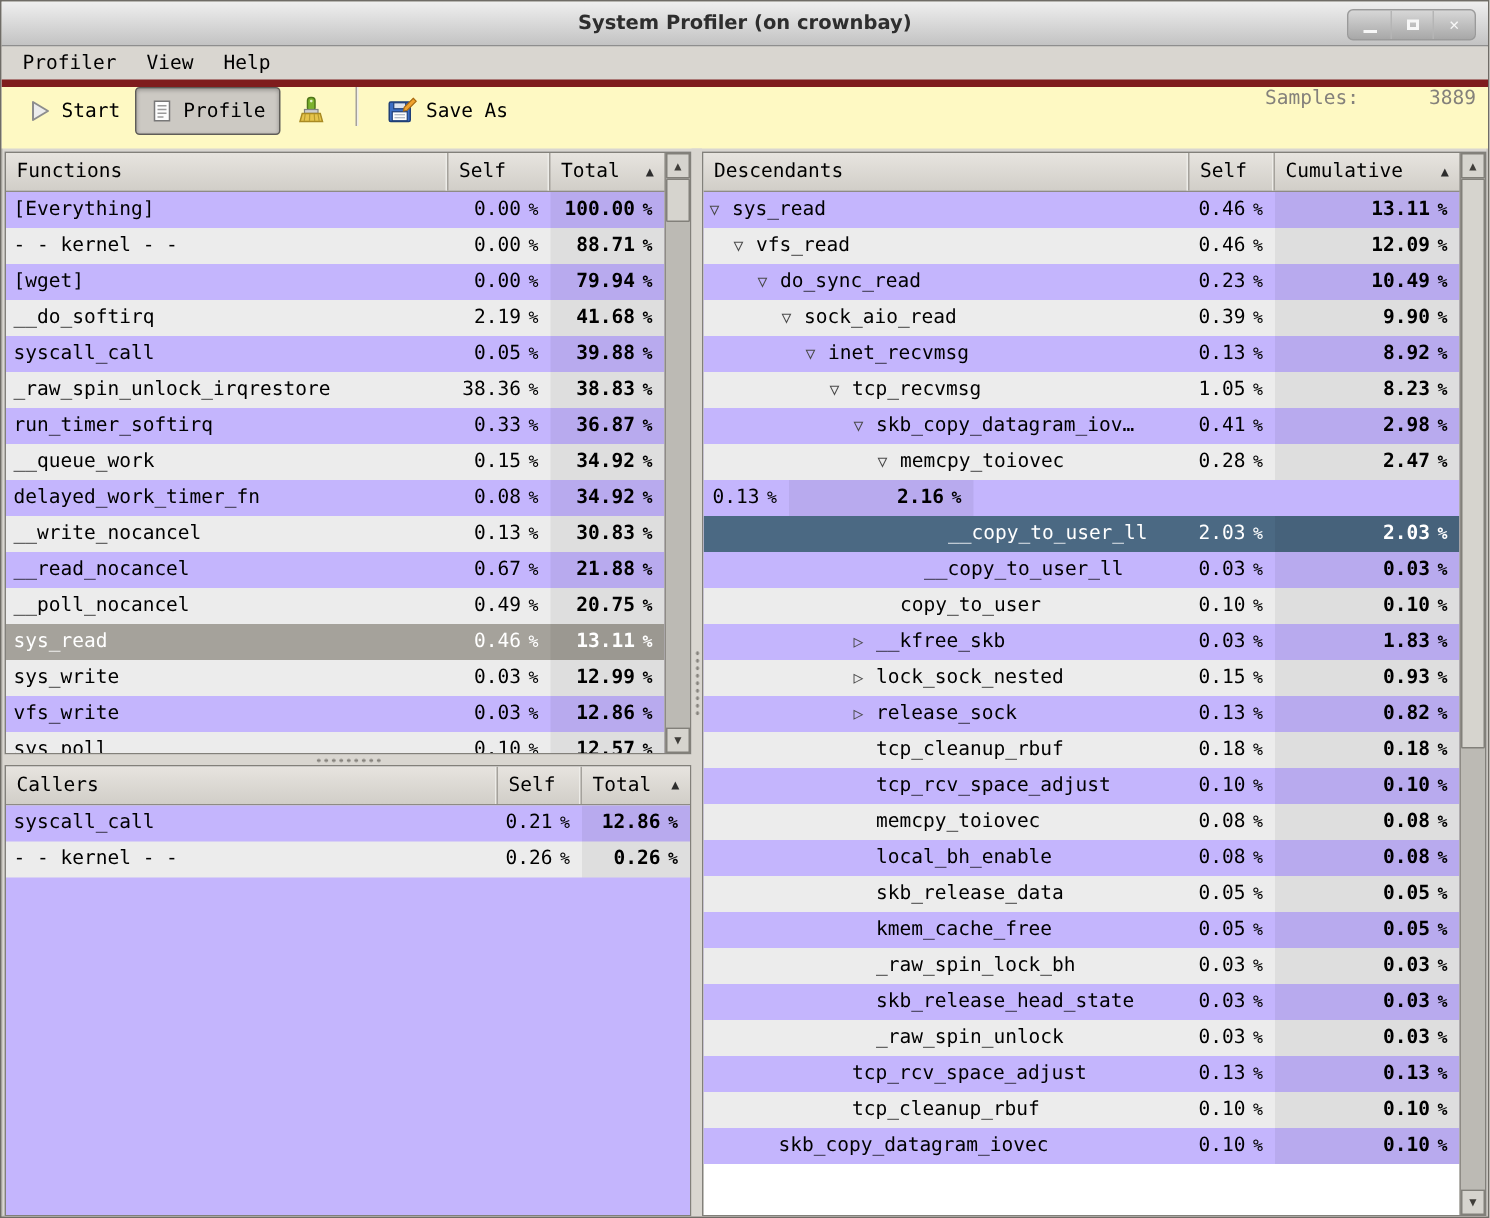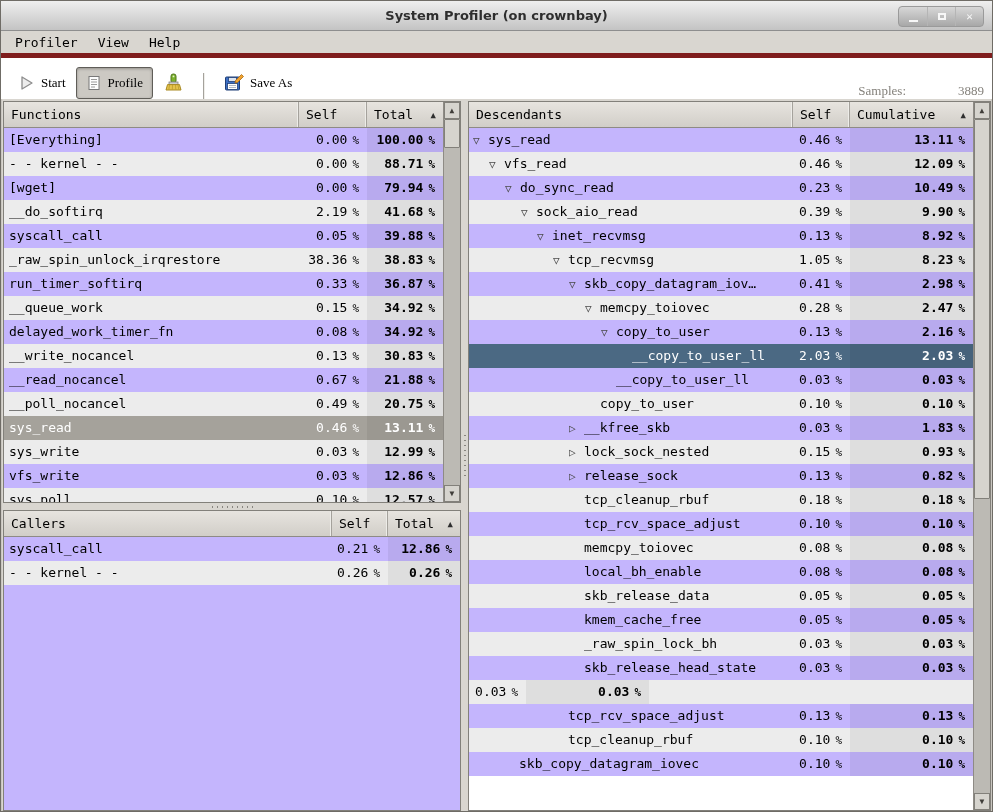--- a/index.html
+++ b/index.html
@@ -20,22 +20,22 @@
   .wbtn { width:28px; height:100%; display:flex; align-items:center; justify-content:center;
           color:#f7f7f7; font-size:11px; font-weight:bold; }
   .wbtn + .wbtn { border-left:1px solid #b5b5b5; }
   .glyph-min { display:block; width:9px; height:2px; background:#f7f7f7; margin-top:9px; }
   .glyph-max { display:block; width:8px; height:7px; border:2px solid #f7f7f7; }
 
   
   .menubar { position:absolute; left:0; top:30px; width:100%; height:27px; display:flex; align-items:center;
              padding-left:4px; border-bottom:5px solid #7f1d1d; background:#d9d6d0; }
   .menu-item { padding:3px 10px; cursor:default; }
-  .toolbar { position:absolute; left:0; top:57px; width:100%; height:41px; display:flex; align-items:flex-end;
-             padding:0 8px; background:#ffffff;font-family:Liberation Serif, serif; }
+  .toolbar { position:absolute; left:0; top:57px; width:100%; height:41px; display:flex; align-items:flex-start;
+             padding:0 8px; background:#fef9c3; }
   .tbtn { display:flex; align-items:center; gap:6px; padding:5px 9px; border:1px solid transparent;
           border-radius:3px; height:32px; }
   .tbtn.pressed { background:#ccc9c3; border:1px solid #5f5d58; box-shadow:inset 0 1px 3px rgba(0,0,0,.28); }
   .tsep { width:1px; height:26px; background:#a5a29c; margin:0 10px; box-shadow:1px 0 0 #efeeea; }
   .samples { margin-left:auto; display:flex; align-items:center; color:#84817b; }
   .samples .svalue { width:78px; text-align:right; }
 
   
   .pane { position:absolute; background:#fff; border:1px solid #82807a; overflow:hidden; }
   .functions-pane   { left:2px;   top:100px; width:458px; height:402px; }
@@ -237,36 +237,36 @@
     </div>
     <div class="tbody" id="descendants-rows">
         <div class="trow"><div class="cell c-name" style="padding-left: 4px;"><span class="expander">▽</span><span>sys_read</span></div><div class="cell c-num c-self"><span class="v">0.46</span><span class="pct">%</span></div><div class="cell c-num c-cum tint"><span class="v">13.11</span><span class="pct">%</span></div></div>
         <div class="trow stripe"><div class="cell c-name" style="padding-left: 20px;"><span class="expander">▽</span><span>vfs_read</span></div><div class="cell c-num c-self"><span class="v">0.46</span><span class="pct">%</span></div><div class="cell c-num c-cum tint"><span class="v">12.09</span><span class="pct">%</span></div></div>
         <div class="trow"><div class="cell c-name" style="padding-left: 36px;"><span class="expander">▽</span><span>do_sync_read</span></div><div class="cell c-num c-self"><span class="v">0.23</span><span class="pct">%</span></div><div class="cell c-num c-cum tint"><span class="v">10.49</span><span class="pct">%</span></div></div>
         <div class="trow stripe"><div class="cell c-name" style="padding-left: 52px;"><span class="expander">▽</span><span>sock_aio_read</span></div><div class="cell c-num c-self"><span class="v">0.39</span><span class="pct">%</span></div><div class="cell c-num c-cum tint"><span class="v">9.90</span><span class="pct">%</span></div></div>
         <div class="trow"><div class="cell c-name" style="padding-left: 68px;"><span class="expander">▽</span><span>inet_recvmsg</span></div><div class="cell c-num c-self"><span class="v">0.13</span><span class="pct">%</span></div><div class="cell c-num c-cum tint"><span class="v">8.92</span><span class="pct">%</span></div></div>
         <div class="trow stripe"><div class="cell c-name" style="padding-left: 84px;"><span class="expander">▽</span><span>tcp_recvmsg</span></div><div class="cell c-num c-self"><span class="v">1.05</span><span class="pct">%</span></div><div class="cell c-num c-cum tint"><span class="v">8.23</span><span class="pct">%</span></div></div>
         <div class="trow"><div class="cell c-name" style="padding-left: 100px;"><span class="expander">▽</span><span>skb_copy_datagram_iov…</span></div><div class="cell c-num c-self"><span class="v">0.41</span><span class="pct">%</span></div><div class="cell c-num c-cum tint"><span class="v">2.98</span><span class="pct">%</span></div></div>
         <div class="trow stripe"><div class="cell c-name" style="padding-left: 116px;"><span class="expander">▽</span><span>memcpy_toiovec</span></div><div class="cell c-num c-self"><span class="v">0.28</span><span class="pct">%</span></div><div class="cell c-num c-cum tint"><span class="v">2.47</span><span class="pct">%</span></div></div>
-        <div class="trow"><div class="cell c-name" style="padding-left: 132px;"><span class="expander">▽</span><span>copy_to_user</span></div><div class="cell c-num c-self"><span class="v">0.13</span><span class="pct">%</span></div><div class="cell c-num c-cum tint"><span class="v">2.16</span><span class="pct">%</span></div></div>
+        <div class="trow"><div class="cell c-num c-self"><span class="v">0.13</span><span class="pct">%</span></div><div class="cell c-num c-cum tint"><span class="v">2.16</span><span class="pct">%</span></div></div>
         <div class="trow stripe sel-focused"><div class="cell c-name" style="padding-left: 148px;"><span class="expander"></span><span>__copy_to_user_ll</span></div><div class="cell c-num c-self"><span class="v">2.03</span><span class="pct">%</span></div><div class="cell c-num c-cum tint"><span class="v">2.03</span><span class="pct">%</span></div></div>
         <div class="trow"><div class="cell c-name" style="padding-left: 132px;"><span class="expander"></span><span>__copy_to_user_ll</span></div><div class="cell c-num c-self"><span class="v">0.03</span><span class="pct">%</span></div><div class="cell c-num c-cum tint"><span class="v">0.03</span><span class="pct">%</span></div></div>
         <div class="trow stripe"><div class="cell c-name" style="padding-left: 116px;"><span class="expander"></span><span>copy_to_user</span></div><div class="cell c-num c-self"><span class="v">0.10</span><span class="pct">%</span></div><div class="cell c-num c-cum tint"><span class="v">0.10</span><span class="pct">%</span></div></div>
         <div class="trow"><div class="cell c-name" style="padding-left: 100px;"><span class="expander">▷</span><span>__kfree_skb</span></div><div class="cell c-num c-self"><span class="v">0.03</span><span class="pct">%</span></div><div class="cell c-num c-cum tint"><span class="v">1.83</span><span class="pct">%</span></div></div>
         <div class="trow stripe"><div class="cell c-name" style="padding-left: 100px;"><span class="expander">▷</span><span>lock_sock_nested</span></div><div class="cell c-num c-self"><span class="v">0.15</span><span class="pct">%</span></div><div class="cell c-num c-cum tint"><span class="v">0.93</span><span class="pct">%</span></div></div>
         <div class="trow"><div class="cell c-name" style="padding-left: 100px;"><span class="expander">▷</span><span>release_sock</span></div><div class="cell c-num c-self"><span class="v">0.13</span><span class="pct">%</span></div><div class="cell c-num c-cum tint"><span class="v">0.82</span><span class="pct">%</span></div></div>
         <div class="trow stripe"><div class="cell c-name" style="padding-left: 100px;"><span class="expander"></span><span>tcp_cleanup_rbuf</span></div><div class="cell c-num c-self"><span class="v">0.18</span><span class="pct">%</span></div><div class="cell c-num c-cum tint"><span class="v">0.18</span><span class="pct">%</span></div></div>
         <div class="trow"><div class="cell c-name" style="padding-left: 100px;"><span class="expander"></span><span>tcp_rcv_space_adjust</span></div><div class="cell c-num c-self"><span class="v">0.10</span><span class="pct">%</span></div><div class="cell c-num c-cum tint"><span class="v">0.10</span><span class="pct">%</span></div></div>
         <div class="trow stripe"><div class="cell c-name" style="padding-left: 100px;"><span class="expander"></span><span>memcpy_toiovec</span></div><div class="cell c-num c-self"><span class="v">0.08</span><span class="pct">%</span></div><div class="cell c-num c-cum tint"><span class="v">0.08</span><span class="pct">%</span></div></div>
         <div class="trow"><div class="cell c-name" style="padding-left: 100px;"><span class="expander"></span><span>local_bh_enable</span></div><div class="cell c-num c-self"><span class="v">0.08</span><span class="pct">%</span></div><div class="cell c-num c-cum tint"><span class="v">0.08</span><span class="pct">%</span></div></div>
         <div class="trow stripe"><div class="cell c-name" style="padding-left: 100px;"><span class="expander"></span><span>skb_release_data</span></div><div class="cell c-num c-self"><span class="v">0.05</span><span class="pct">%</span></div><div class="cell c-num c-cum tint"><span class="v">0.05</span><span class="pct">%</span></div></div>
         <div class="trow"><div class="cell c-name" style="padding-left: 100px;"><span class="expander"></span><span>kmem_cache_free</span></div><div class="cell c-num c-self"><span class="v">0.05</span><span class="pct">%</span></div><div class="cell c-num c-cum tint"><span class="v">0.05</span><span class="pct">%</span></div></div>
         <div class="trow stripe"><div class="cell c-name" style="padding-left: 100px;"><span class="expander"></span><span>_raw_spin_lock_bh</span></div><div class="cell c-num c-self"><span class="v">0.03</span><span class="pct">%</span></div><div class="cell c-num c-cum tint"><span class="v">0.03</span><span class="pct">%</span></div></div>
         <div class="trow"><div class="cell c-name" style="padding-left: 100px;"><span class="expander"></span><span>skb_release_head_state</span></div><div class="cell c-num c-self"><span class="v">0.03</span><span class="pct">%</span></div><div class="cell c-num c-cum tint"><span class="v">0.03</span><span class="pct">%</span></div></div>
-        <div class="trow stripe"><div class="cell c-num c-self"><span class="v">0.03</span><span class="pct">%</span></div><div class="cell c-num c-cum tint"><span class="v">0.03</span><span class="pct">%</span></div></div>
+        <div class="trow stripe"><div class="cell c-name" style="padding-left: 100px;"><span class="expander"></span><span>_raw_spin_unlock</span></div><div class="cell c-num c-self"><span class="v">0.03</span><span class="pct">%</span></div><div class="cell c-num c-cum tint"><span class="v">0.03</span><span class="pct">%</span></div></div>
         <div class="trow"><div class="cell c-name" style="padding-left: 84px;"><span class="expander"></span><span>tcp_rcv_space_adjust</span></div><div class="cell c-num c-self"><span class="v">0.13</span><span class="pct">%</span></div><div class="cell c-num c-cum tint"><span class="v">0.13</span><span class="pct">%</span></div></div>
         <div class="trow stripe"><div class="cell c-name" style="padding-left: 84px;"><span class="expander"></span><span>tcp_cleanup_rbuf</span></div><div class="cell c-num c-self"><span class="v">0.10</span><span class="pct">%</span></div><div class="cell c-num c-cum tint"><span class="v">0.10</span><span class="pct">%</span></div></div>
         <div class="trow"><div class="cell c-name" style="padding-left: 35px;"><span class="expander"></span><span>skb_copy_datagram_iovec</span></div><div class="cell c-num c-self"><span class="v">0.10</span><span class="pct">%</span></div><div class="cell c-num c-cum tint"><span class="v">0.10</span><span class="pct">%</span></div></div>
         <div class="trow stripe"><div class="cell c-name" style="padding-left: 84px;"><span class="expander"></span><span>__kfree_skb</span></div><div class="cell c-num c-self"><span class="v">0.08</span><span class="pct">%</span></div><div class="cell c-num c-cum tint"><span class="v">0.08</span><span class="pct">%</span></div></div>
         <div class="trow"><div class="cell c-name" style="padding-left: 84px;"><span class="expander"></span><span>lock_sock_nested</span></div><div class="cell c-num c-self"><span class="v">0.08</span><span class="pct">%</span></div><div class="cell c-num c-cum tint"><span class="v">0.08</span><span class="pct">%</span></div></div>
       </div>
     <div class="sbar">
       <div class="sbtn up">
           <span>▲</span>
         </div>

